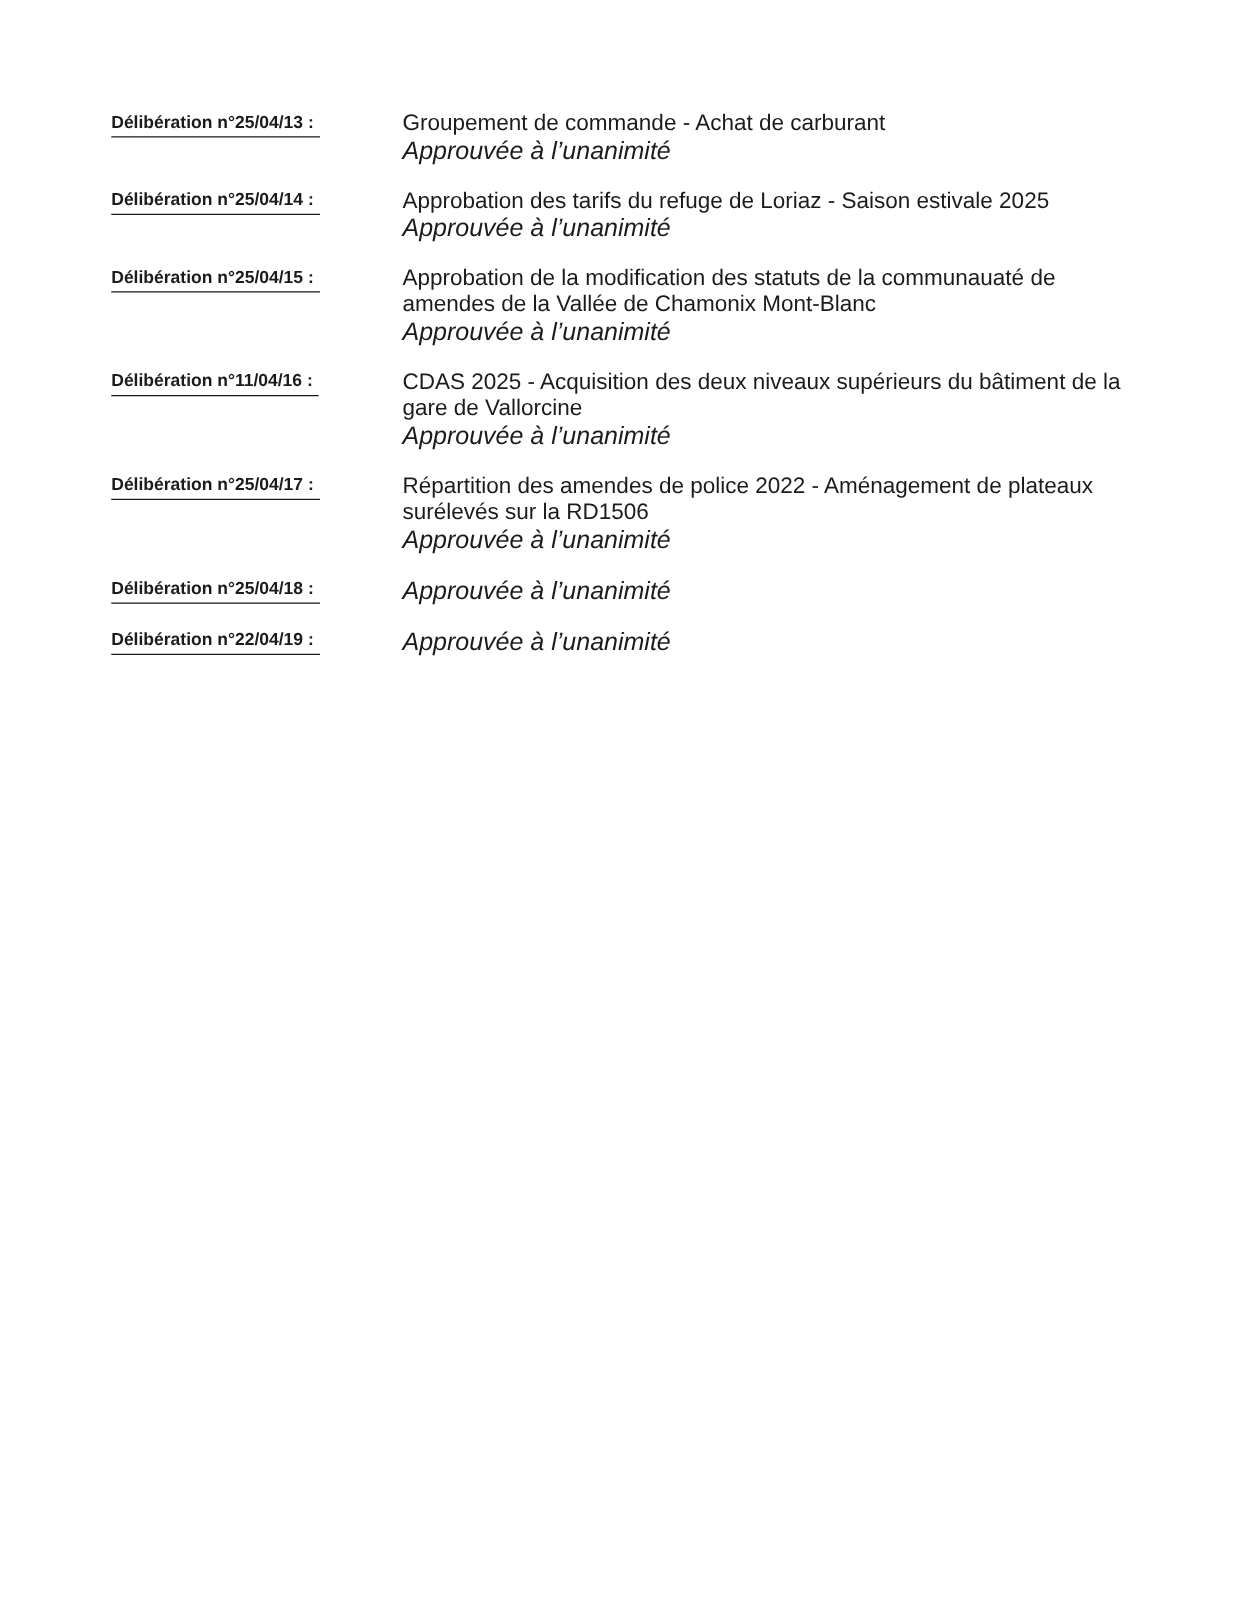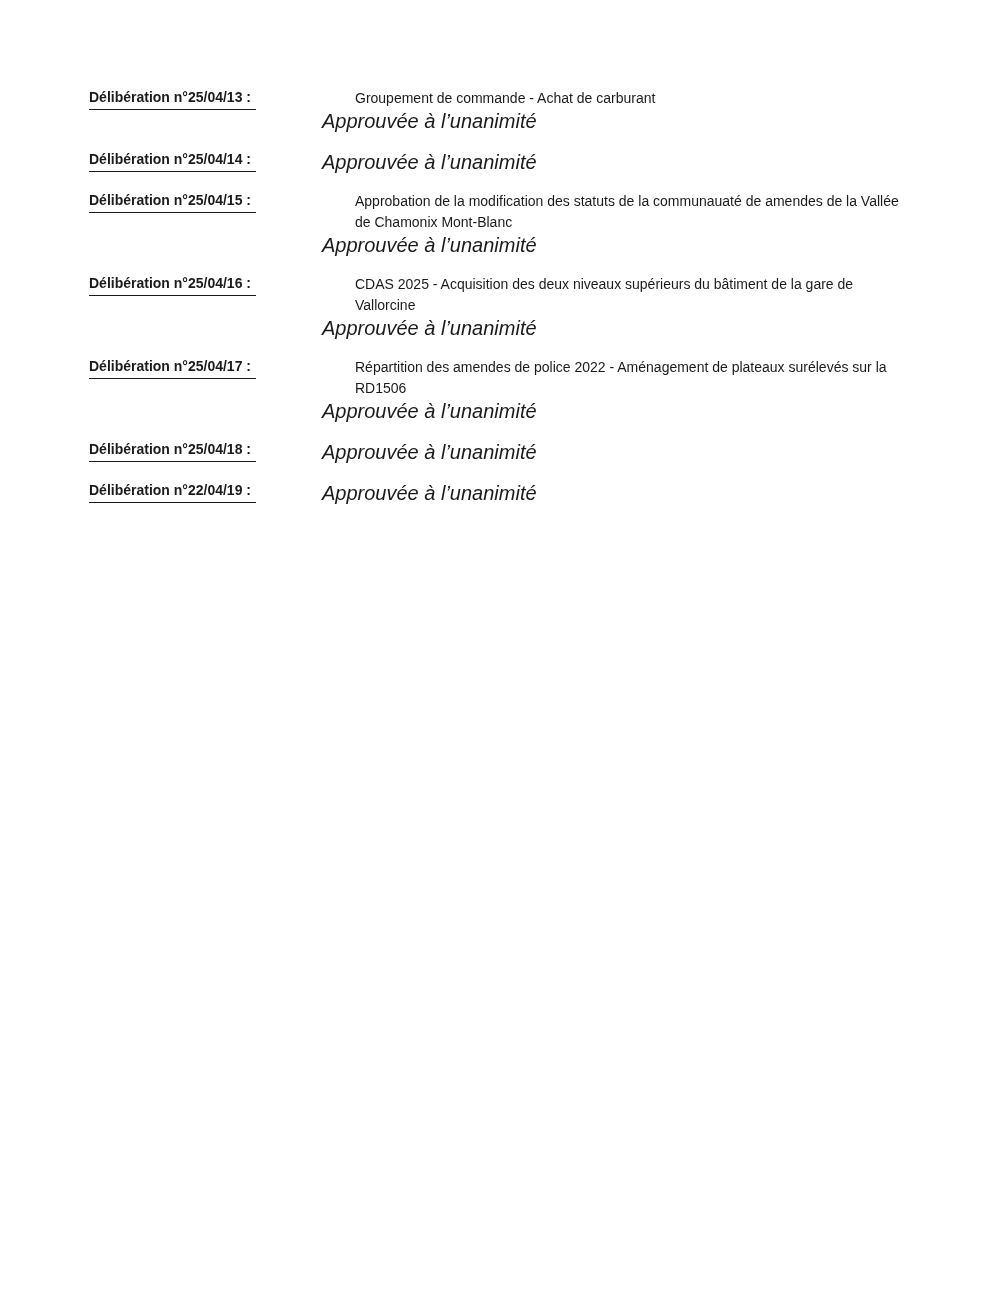--- a/index.html
+++ b/index.html
@@ -36,23 +36,22 @@
     border-bottom: 1.6px solid #1b1b1b;
     padding-bottom: 2px;
     padding-right: 5px;
     white-space: nowrap;
   }
   .content-col {
     flex: 1 1 auto;
     max-width: 582px;
   }
   .title {
-    font-size: 14px;
+    font-size: 18px;
     line-height: 21px;
-    margin-left: 33px;
   }
   .status {
     font-size: 20px;
     line-height: 21px;
     font-style: italic;
     margin-top: 2px;
   }
 </style>
 </head>
 <body>
@@ -68,37 +67,38 @@
         <p class="title">Groupement de commande - Achat de carburant</p>
         <p class="status">Approuvée à l’unanimité</p>
       </div>
     </div>
 
     <div class="entry">
       <div class="label-col">
         <span class="label">Délibération n°25/04/14 :</span>
       </div>
       <div class="content-col">
+        <p class="title">Approbation des tarifs du refuge de Loriaz - Saison estivale 2025</p>
         <p class="status">Approuvée à l’unanimité</p>
       </div>
     </div>
 
     <div class="entry">
       <div class="label-col">
         <span class="label">Délibération n°25/04/15 :</span>
       </div>
       <div class="content-col">
         <p class="title">Approbation de la modification des statuts de la communauaté de amendes de la Vallée de Chamonix Mont-Blanc</p>
         <p class="status">Approuvée à l’unanimité</p>
       </div>
     </div>
 
     <div class="entry">
       <div class="label-col">
-        <span class="label">Délibération n°25/04/16 :</span>
+        <span class="label">Délibération n°11/04/16 :</span>
       </div>
       <div class="content-col">
         <p class="title">CDAS 2025 - Acquisition des deux niveaux supérieurs du bâtiment de la gare de Vallorcine</p>
         <p class="status">Approuvée à l’unanimité</p>
       </div>
     </div>
 
     <div class="entry">
       <div class="label-col">
         <span class="label">Délibération n°25/04/17 :</span>

